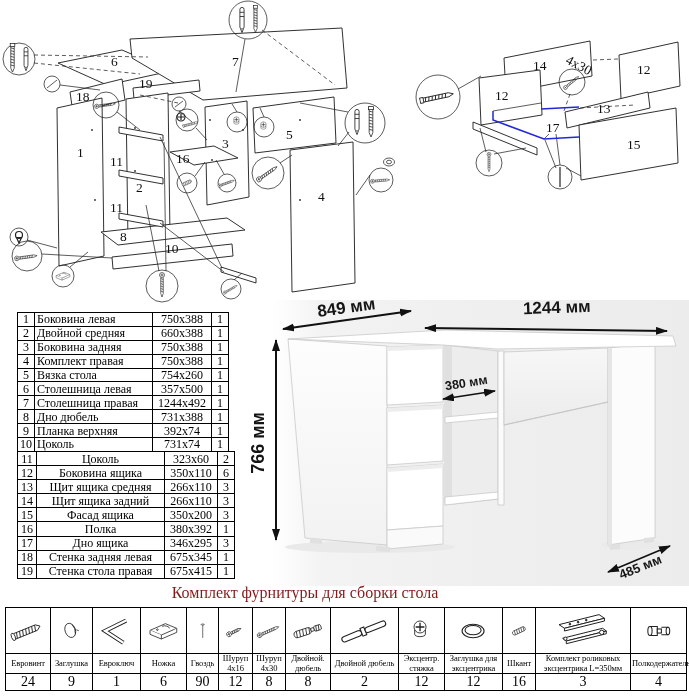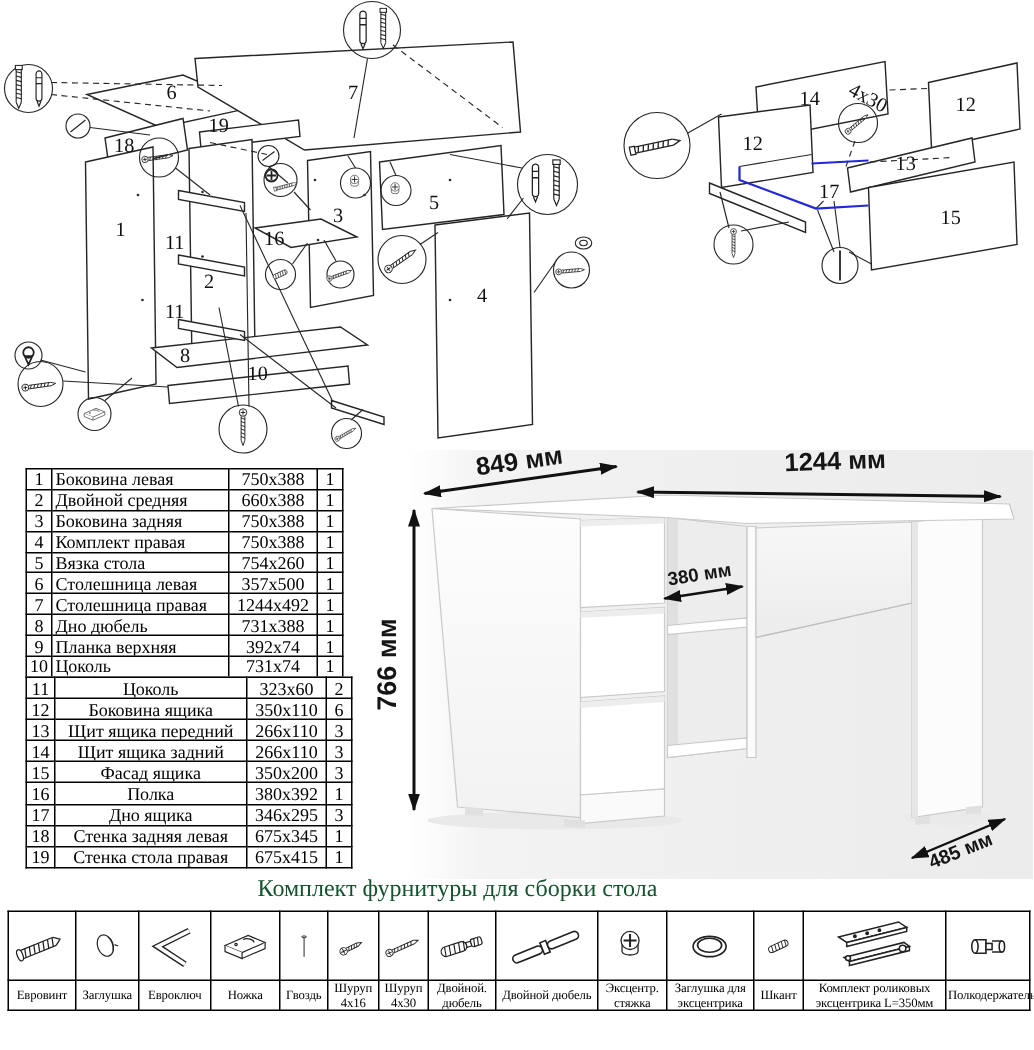--- a/index.html
+++ b/index.html
@@ -12,21 +12,21 @@
 .glyph{fill:none;stroke:#222;stroke-width:1.2;}
 #parts1,#parts2{position:absolute;border-collapse:collapse;table-layout:fixed;font-size:12px;color:#000;background:#fff;}
 #parts1{left:17px;top:312px;width:211px;}
 #parts2{left:17px;top:451px;width:217px;}
 #parts1 td,#parts2 td{border:1px solid #000;padding:0 2px;overflow:hidden;white-space:nowrap;line-height:1;}
 #parts1 tr{height:13.9px;}
 #parts2 tr{height:14.1px;}
 td.c{text-align:center;padding:0;}
 td.nm{text-align:left;}
 #parts2 td.nm{text-align:center;}
-#hwtitle{position:absolute;left:120px;top:584px;width:370px;text-align:center;font-size:16px;color:#14532d;}
+#hwtitle{position:absolute;left:120px;top:584px;width:370px;text-align:center;font-size:16px;color:#7f1d1d;}
 #hwtable{position:absolute;left:5px;top:607px;width:681px;border-collapse:collapse;table-layout:fixed;background:#fff;}
 #hwtable td{border:1px solid #000;text-align:center;vertical-align:middle;padding:0;}
 #hwtable tr.icons td{height:45px;}
 #hwtable tr.labels td{height:19px;font-size:8.5px;letter-spacing:-0.1px;line-height:1.08;padding:0 1px;}
 #hwtable tr.qtys td{height:13px;font-size:14px;}
 .hwicon{width:95%;height:40px;display:block;margin:0 auto;position:static;}
 </style>
 </head>
 <body>
 
@@ -536,21 +536,21 @@
 
       <tr>
         <td class="c">12</td>
         <td class="nm">Боковина ящика</td>
         <td class="c">350x110</td>
         <td class="c">6</td>
       </tr>
 
       <tr>
         <td class="c">13</td>
-        <td class="nm">Щит ящика передний</td>
+        <td class="nm">Щит ящика средняя</td>
         <td class="c">266x110</td>
         <td class="c">3</td>
       </tr>
 
       <tr>
         <td class="c">14</td>
         <td class="nm">Щит ящика задний</td>
         <td class="c">266x110</td>
         <td class="c">3</td>
       </tr>
@@ -693,14 +693,30 @@
         <td>Шуруп 4x16</td>
         <td>Шуруп 4x30</td>
         <td>Двойной. дюбель</td>
         <td>Двойной дюбель</td>
         <td>Эксцентр. стяжка</td>
         <td>Заглушка для эксцентрика</td>
         <td>Шкант</td>
         <td>Комплект роликовых эксцентрика L=350мм</td>
         <td>Полкодержатель</td>
       </tr>
+    <tr class="qtys">
+        <td>24</td>
+        <td>9</td>
+        <td>1</td>
+        <td>6</td>
+        <td>90</td>
+        <td>12</td>
+        <td>8</td>
+        <td>8</td>
+        <td>2</td>
+        <td>12</td>
+        <td>12</td>
+        <td>16</td>
+        <td>3</td>
+        <td>4</td>
+      </tr>
   </tbody>
 </table>
 
 </body></html>

